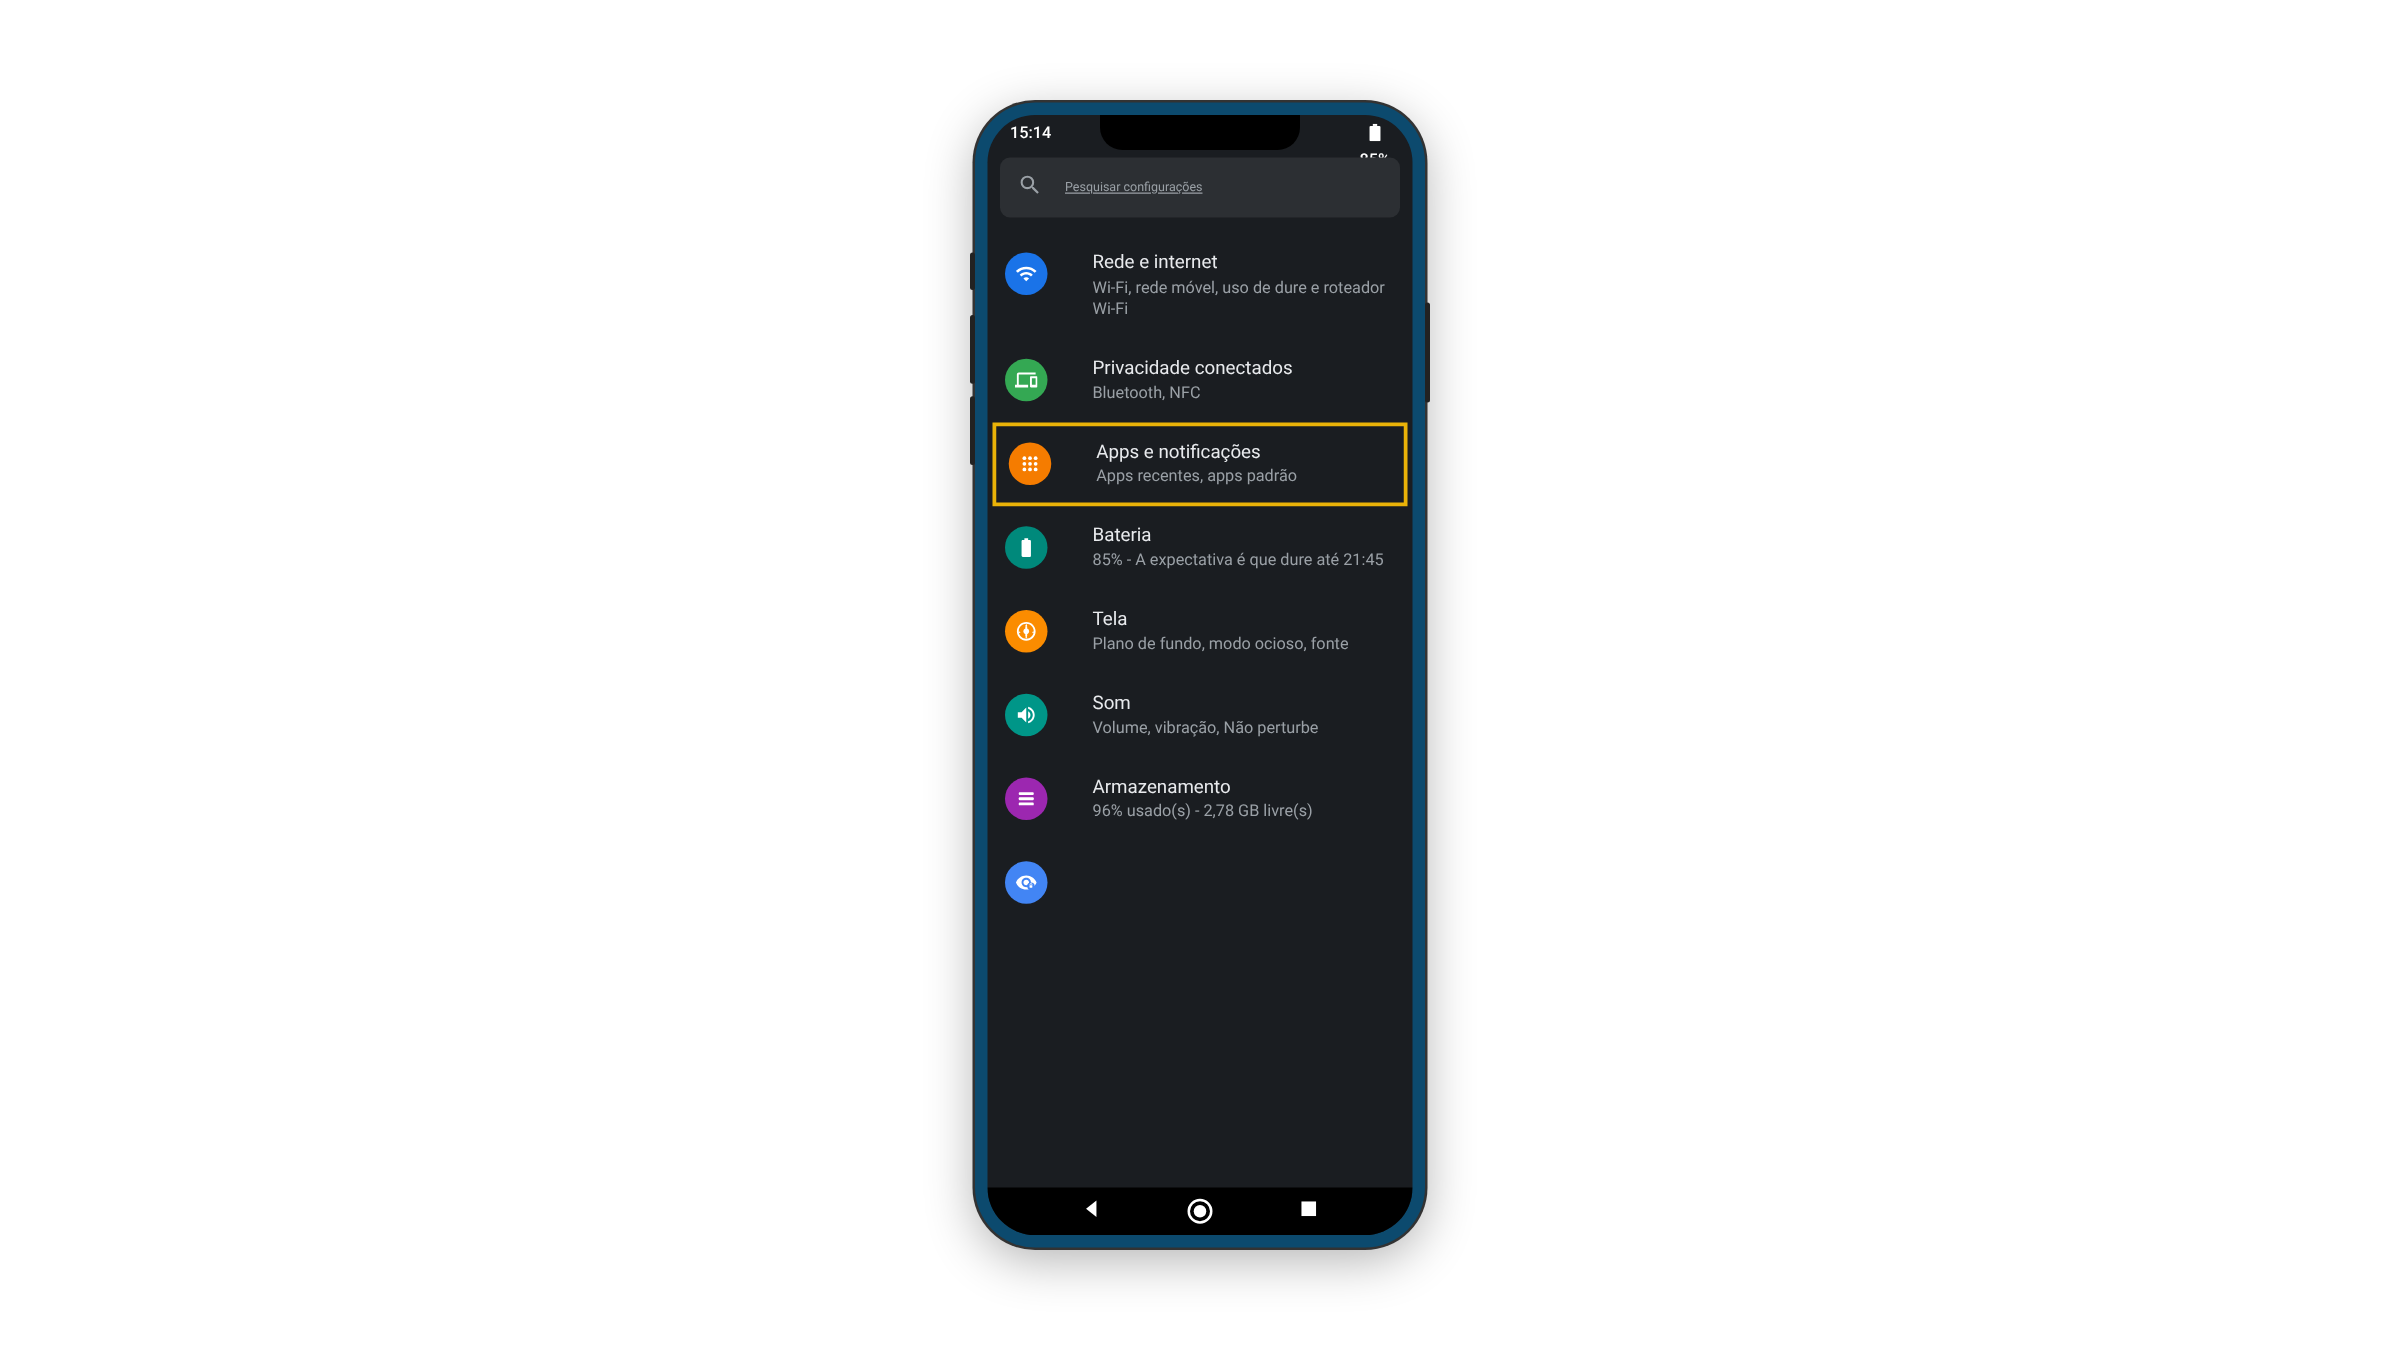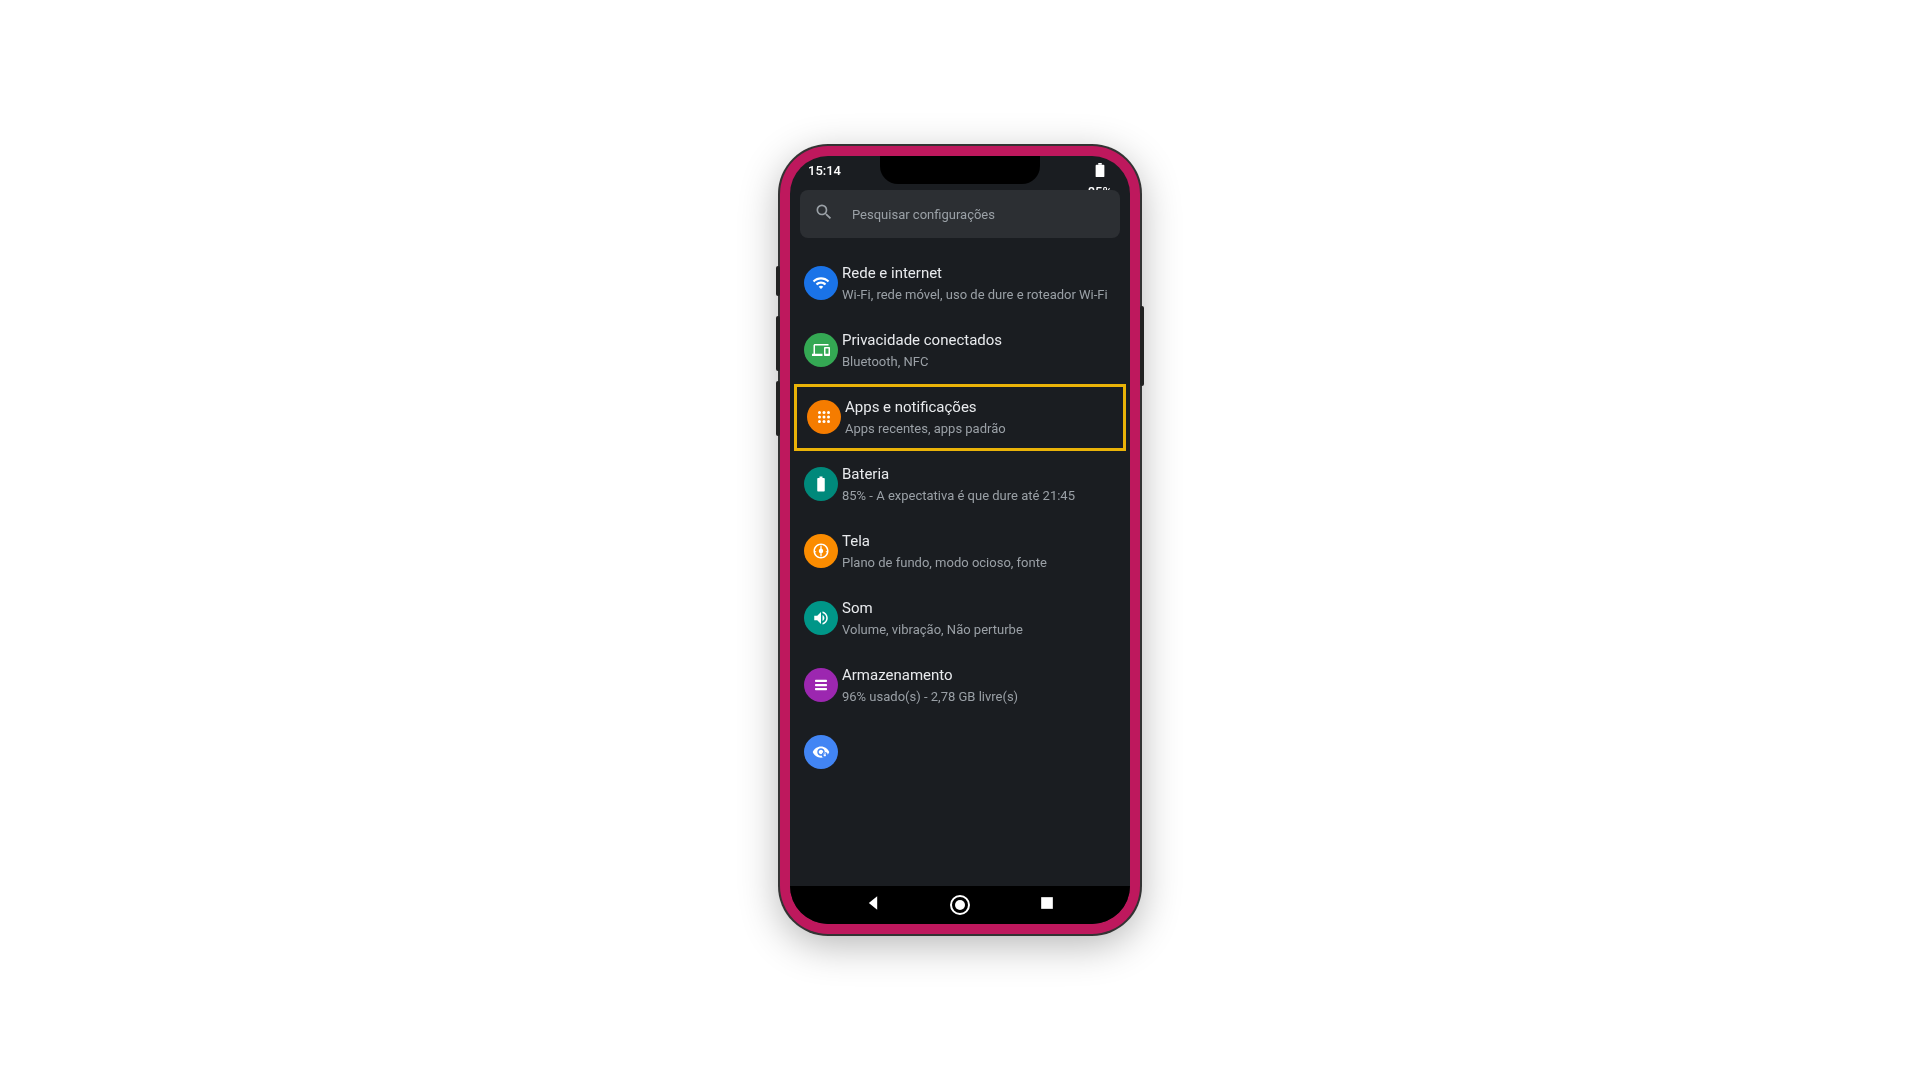--- a/index.html
+++ b/index.html
@@ -7,22 +7,22 @@
       width: 1920px;
       height: 1080px;
       background: #ffffff;
       font-family: Roboto, -apple-system, sans-serif;
       display: flex;
       align-items: center;
       justify-content: center;
     }
     .phone-frame {
       width: 360px;
-      height: 788px;
-      background: #be185d;
+      height: 916px;
+      background: #0c4a6e;
       border-radius: 48px;
       padding: 10px;
       position: relative;
       box-shadow: 0 0 0 2px #333, 0 10px 40px rgba(0,0,0,0.3);
     }
     .phone-side-button { position: absolute; background: #222; border-radius: 2px; }
     .side-left-1 { left: -4px; top: 120px; width: 4px; height: 30px; }
     .side-left-2 { left: -4px; top: 170px; width: 4px; height: 55px; }
     .side-left-3 { left: -4px; top: 235px; width: 4px; height: 55px; }
     .side-right { right: -4px; top: 160px; width: 4px; height: 80px; }
@@ -63,32 +63,33 @@
       background: #2c2f33;
       border-radius: 8px;
       display: flex;
       align-items: center;
       padding: 0 14px;
       gap: 18px;
     }
     .search-icon svg { width: 20px; height: 20px; }
     .search-placeholder {
       color: #9aa0a6;
-      font-size: 13px;
+      font-size: 10px;
+      text-decoration: underline;
     }
     .settings-list {
       flex: 1;
       overflow-y: hidden;
       padding-top: 8px;
     }
     .settings-item {
       display: flex;
       align-items: flex-start;
       padding: 14px 14px 14px 14px;
-      gap: 4px;
+      gap: 36px;
     }
     .settings-item.highlighted {
       border: 3px solid #eab308;
       margin: 0 4px;
       padding: 11px 10px 11px 10px;
     }
     .item-icon {
       width: 34px; height: 34px;
       border-radius: 50%;
       flex-shrink: 0;

